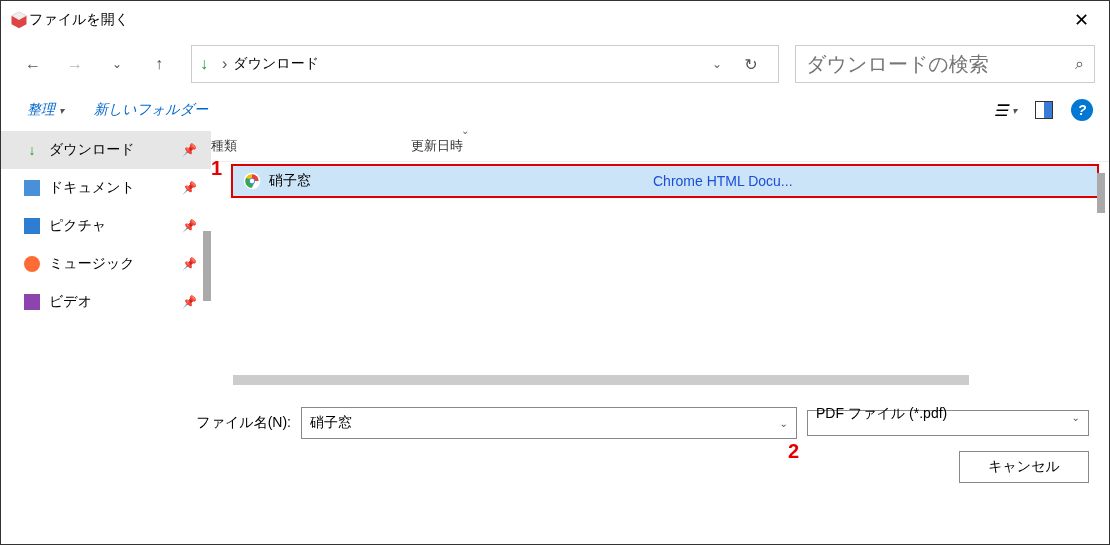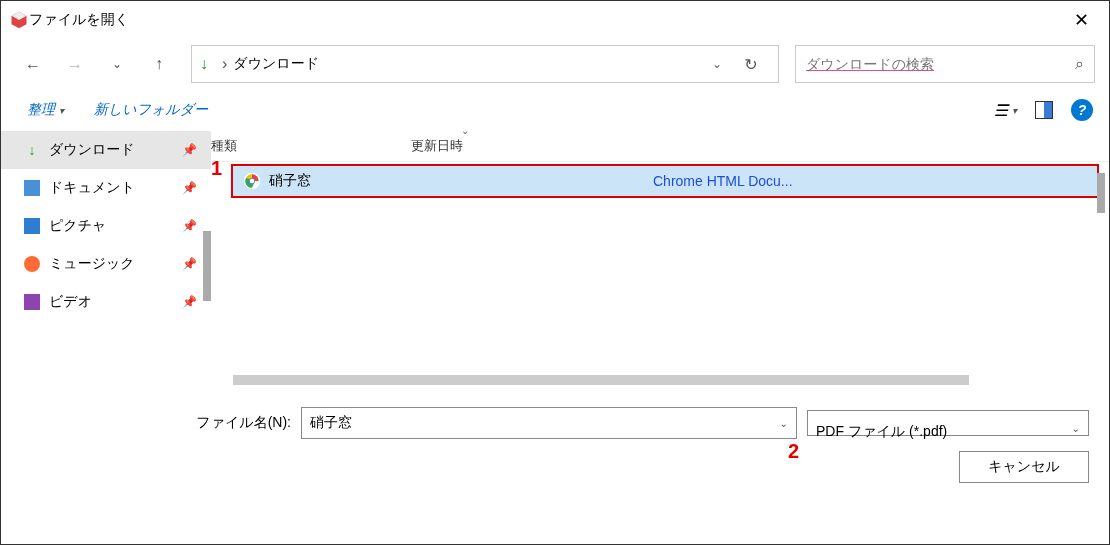--- a/index.html
+++ b/index.html
@@ -10,21 +10,21 @@
 .app-icon { width: 20px; height: 20px; }
 .navrow { display: flex; align-items: center; height: 50px; padding: 6px 14px; gap: 6px; }
 .navbtn { width: 36px; height: 36px; display: flex; align-items: center; justify-content: center; color: #555; cursor: pointer; font-size: 16px; }
 .pathbox { flex: 1; display: flex; align-items: center; border: 1px solid #ccc; height: 38px; padding: 0 8px; margin-left: 8px; }
 .pathbox .dl-icon { color: #1a9e2f; margin-right: 8px; }
 .pathbox .sep { margin: 0 6px; color: #555; }
 .pathbox .loc { font-size: 14px; }
 .pathbox .expand { margin-left: auto; color: #666; font-size: 12px; }
 .refresh { width: 38px; height: 38px; display: flex; align-items: center; justify-content: center; border-left: none; color: #555; }
 .searchbox { width: 300px; border: 1px solid #ccc; height: 38px; margin-left: 10px; display: flex; align-items: center; padding: 0 10px; }
-.searchbox input { border: none; outline: none; flex: 1; font-size: 14px; color: #ec4899; text-decoration: underline; }
+.searchbox input { border: none; outline: none; flex: 1; font-size: 20px; color: #ec4899; }
 .searchbox .sicon { color: #555; }
 .toolbar { display: flex; align-items: center; padding: 10px 16px 10px 26px; gap: 30px; font-style: italic; }
 .toolbar .org { color: #0066cc; font-size: 14px; display: flex; align-items: center; gap: 4px; cursor: pointer; }
 .toolbar .newf { color: #0066cc; font-size: 14px; cursor: pointer; }
 .toolbar .right { margin-left: auto; display: flex; align-items: center; gap: 18px; }
 .toolbar .viewbtn { display: flex; align-items: center; gap: 4px; cursor: pointer; }
 .help-icon { width: 22px; height: 22px; border-radius: 50%; background: #0078d4; color: #fff; display: flex; align-items: center; justify-content: center; font-size: 14px; font-weight: bold; }
 .content { display: flex; height: 260px; }
 .sidebar { width: 210px; padding-top: 0; position:relative;}
 .sbitem { display: flex; align-items: center; padding: 10px 14px 10px 48px; font-size: 14px; position: relative; cursor: pointer; }
@@ -40,21 +40,21 @@
 .annot1 { position: absolute; left: 0px; top:26px; color: #e60000; font-weight: bold; font-size: 20px; }
 .filerow { display: flex; align-items: center; background: #cce4f7; border: 2px solid #d00; margin: 2px 10px 2px 20px; padding: 6px 0; font-size: 14px; }
 .filerow .fname { width: 420px; padding-left: 10px; display:flex; align-items:center; gap:8px;}
 .filerow .ftype { width: 200px; color: #1d4ed8; }
 .scrolly { position:absolute; right:4px; top:42px; width:8px; height:40px; background:#aaa;}
 .hscroll { position:absolute; bottom:6px; left:22px; right:140px; height:10px; background:#ccc;}
 .footer { padding: 16px 20px; }
 .fnrow { display: flex; align-items: center; gap: 10px; margin-bottom: 12px; justify-content: flex-end; position:relative;}
 .fnlabel { font-size: 14px; }
 .fninput { width: 496px; border: 1px solid #888; height: 32px; padding: 0 8px; font-size: 14px; display:flex; align-items:center; justify-content:space-between;}
-.filter { width: 282px; border: 1px solid #888; height: 25px; padding: 12px 8px; font-size: 14px; display: flex; align-items: flex-start; justify-content: space-between; }
+.filter { width: 282px; border: 1px solid #888; height: 25px; padding: 12px 8px; font-size: 14px; display: flex; align-items: flex-end; justify-content: space-between; }
 .annot2 { position:absolute; right:290px; bottom:-24px; color:#e60000; font-weight:bold; font-size:20px;}
 .btnrow { display: flex; justify-content: flex-end; gap: 16px; }
 .btn { width: 130px; height: 32px; border: 1px solid #888; background: #fff; font-size: 14px; cursor: pointer; }
 .btn.open { border: 2px solid #d00; }
 .chrome-icon { width:18px; height:18px; }
 .dl-arrow { color:#1a9e2f; }
 .doc-icon { background:#4a90d9; width:16px; height:16px; display:inline-block;}
 .pic-icon { background:#2d7dd2; width:16px; height:16px; display:inline-block;}
 .mus-icon { background:#ff6b35; width:16px; height:16px; border-radius:50%; display:inline-block;}
 .vid-icon { background:#8e44ad; width:16px; height:16px; display:inline-block;}

